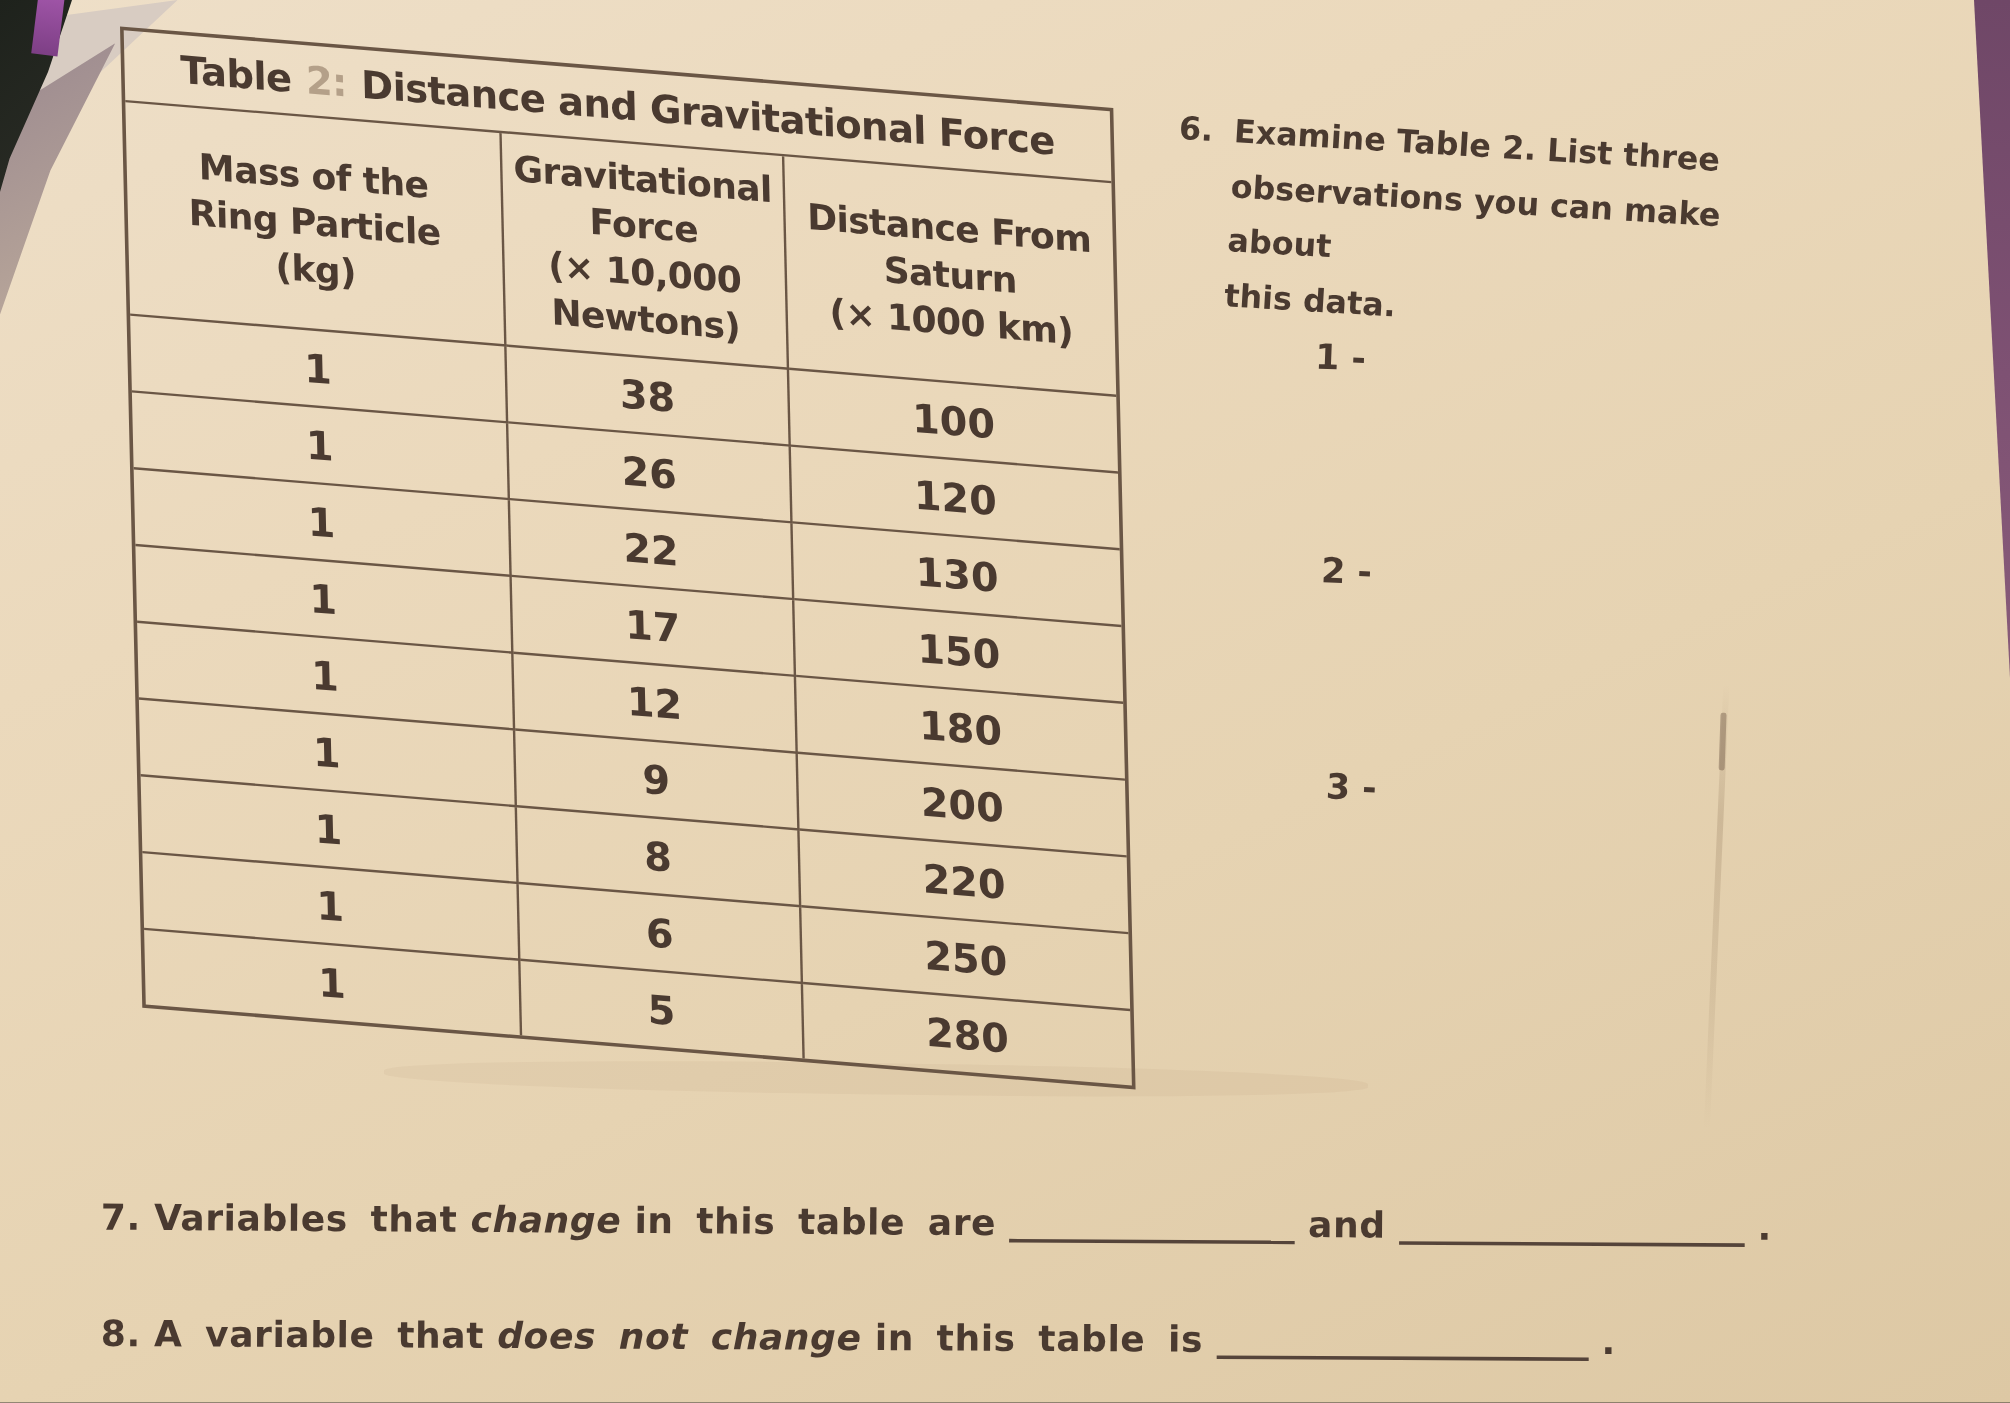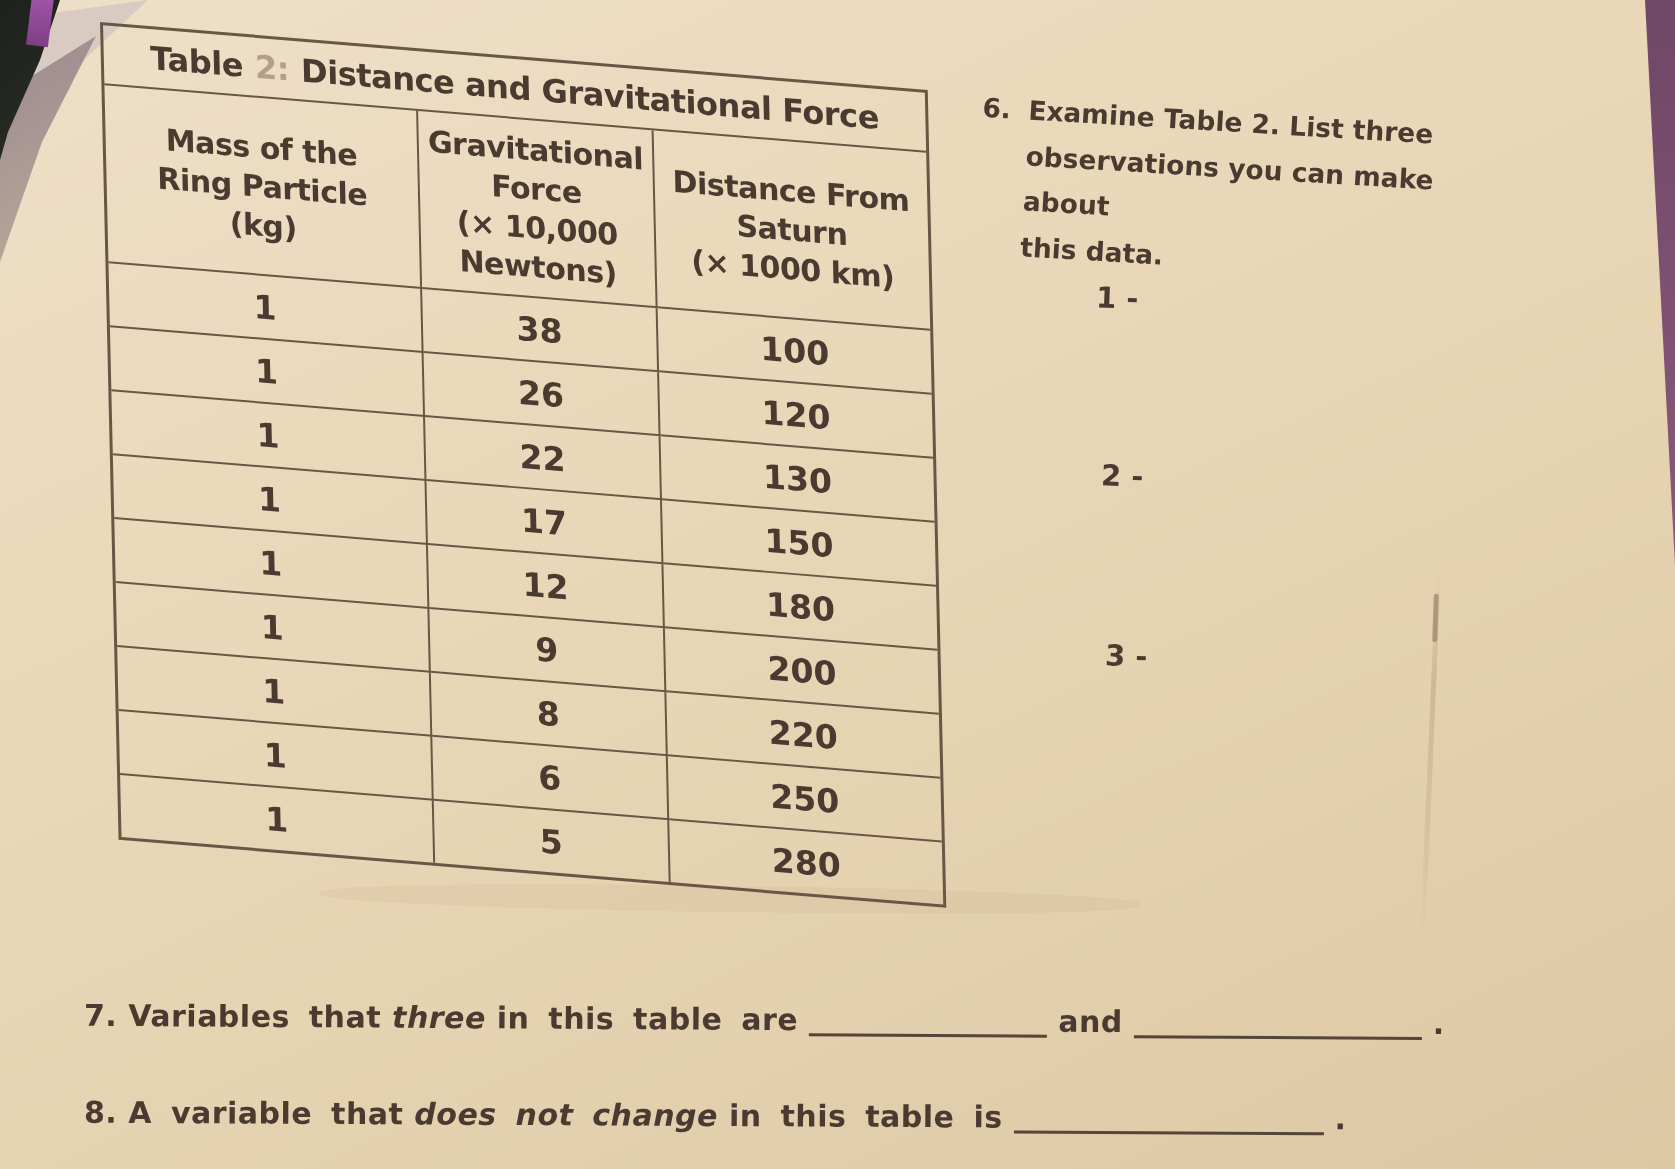--- a/index.html
+++ b/index.html
@@ -140,20 +140,20 @@
     <span class="qnum">6.</span>
     <span class="q6-lines">Examine Table 2. List three
 observations you can make about
 this data.</span>
   </div>
   <div class="obs obs1">1 -</div>
   <div class="obs obs2">2 -</div>
   <div class="obs obs3">3 -</div>
 
   <div class="qline q7">
-    <span>7.</span><span>Variables that</span><em>three</em><span>in this table are</span><span class="blank blank-q7a"></span><span>and</span><span class="blank blank-q7b"></span><span class="period">.</span>
+    <span>7.</span><span>Variables that</span><em>change</em><span>in this table are</span><span class="blank blank-q7a"></span><span>and</span><span class="blank blank-q7b"></span><span class="period">.</span>
   </div>
 
   <div class="qline q8">
     <span>8.</span><span>A variable that</span><em>does not change</em><span>in this table is</span><span class="blank blank-q8"></span><span class="period">.</span>
   </div>
 
 </div>
 
 </body></html>

